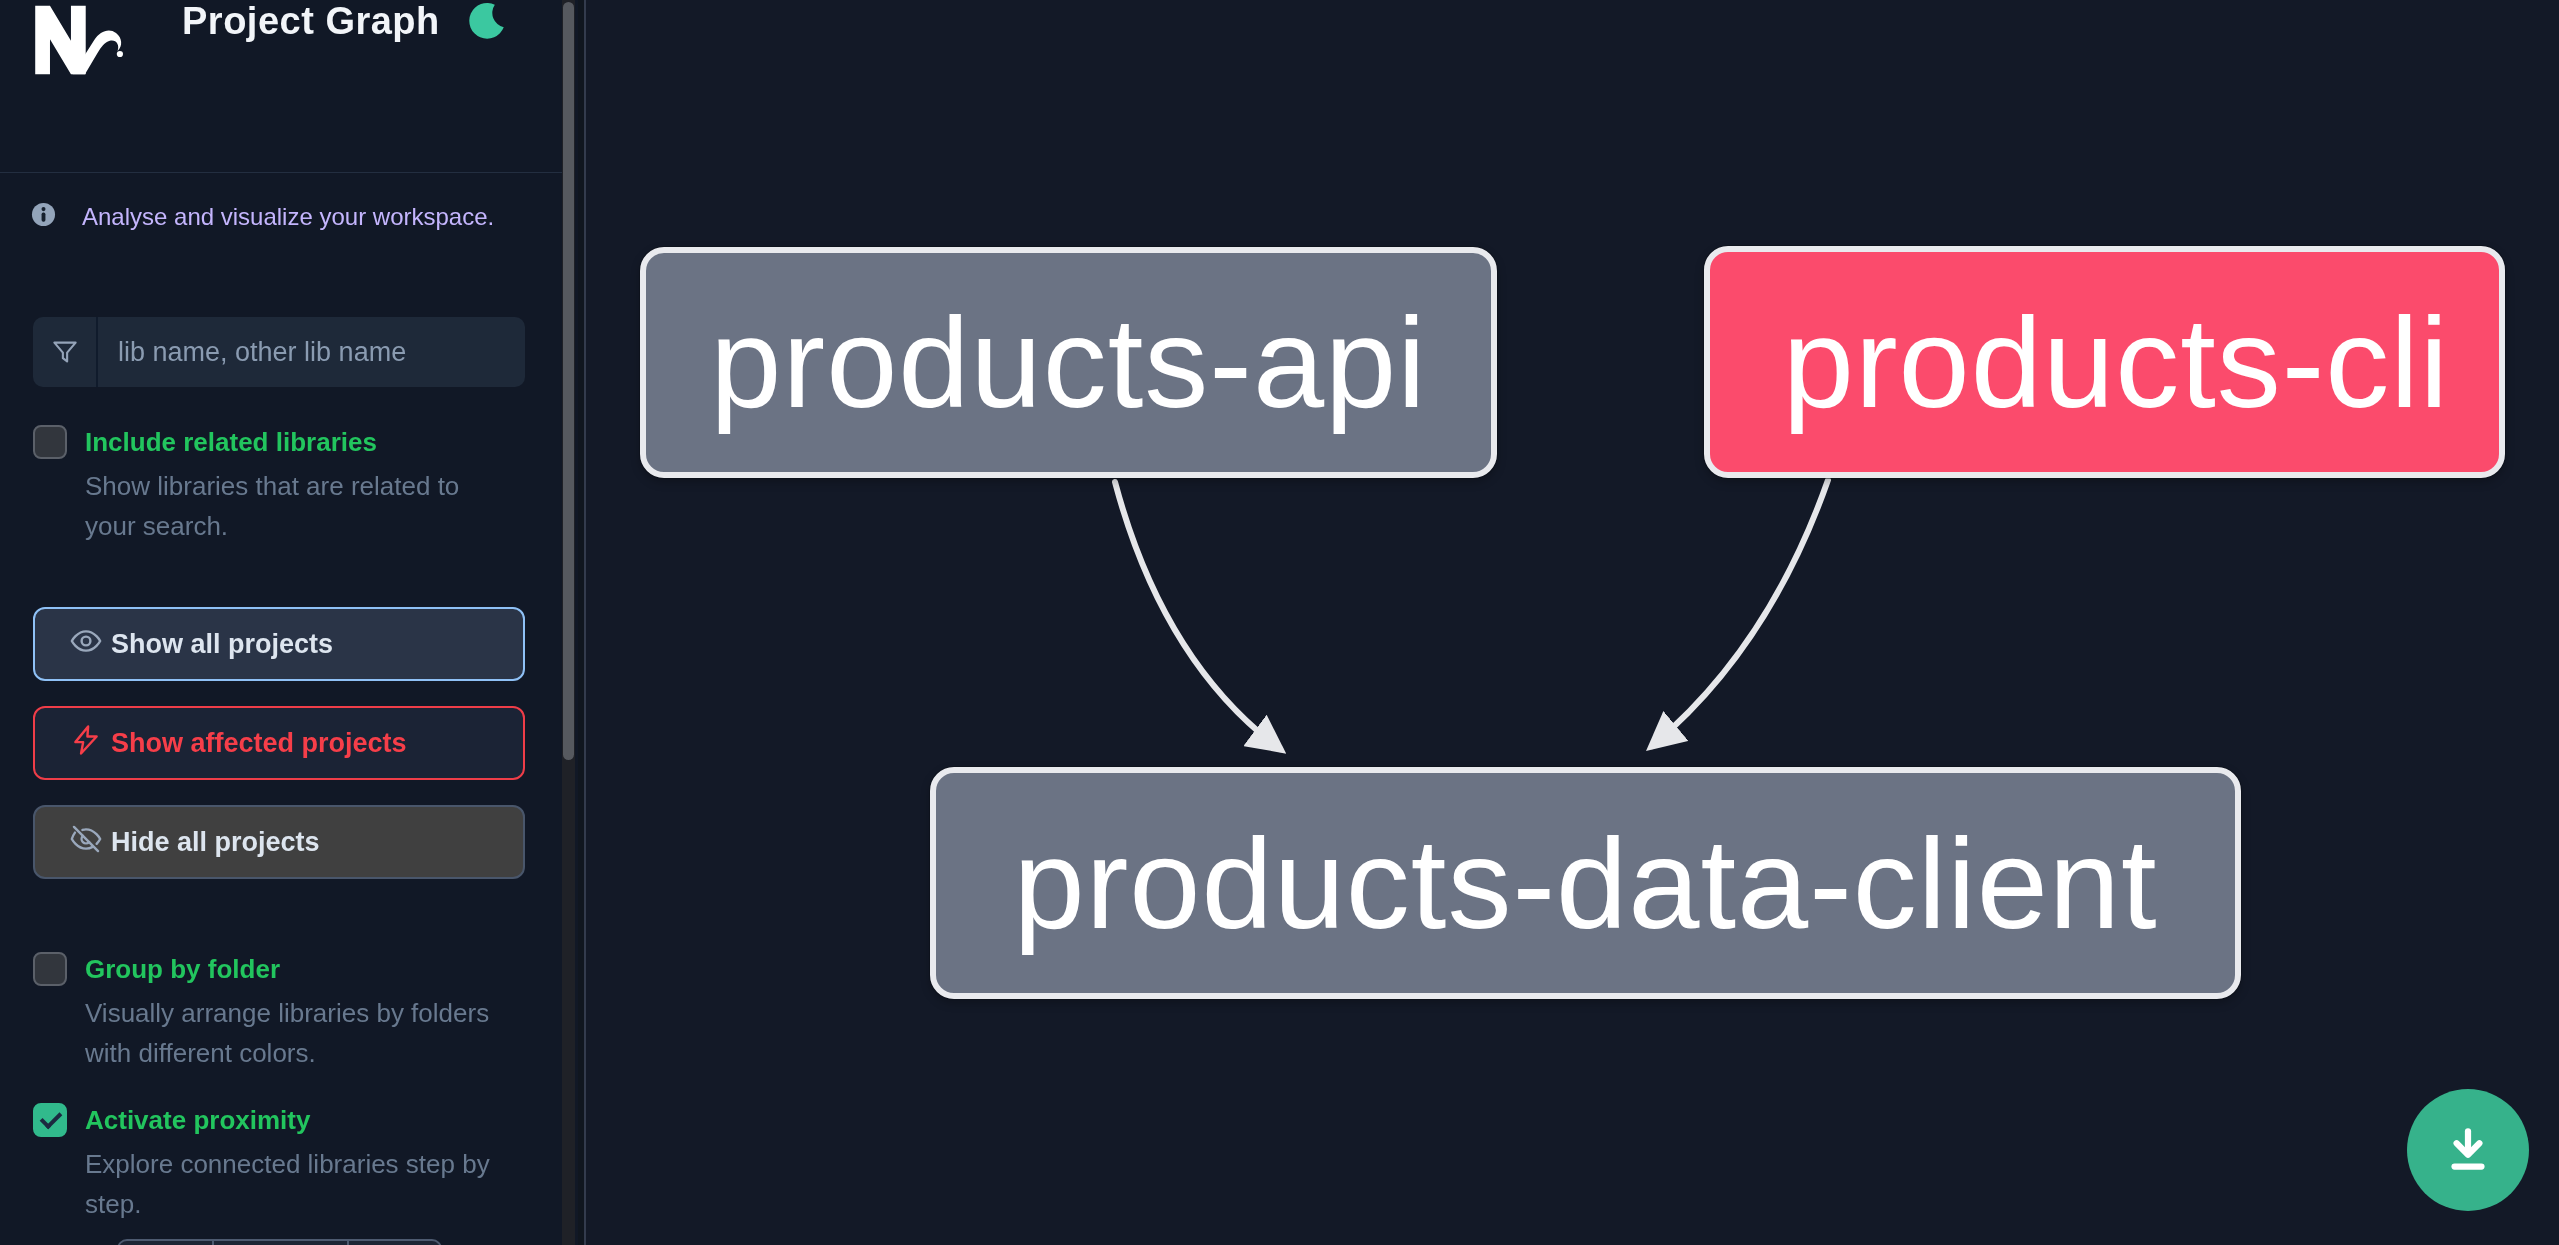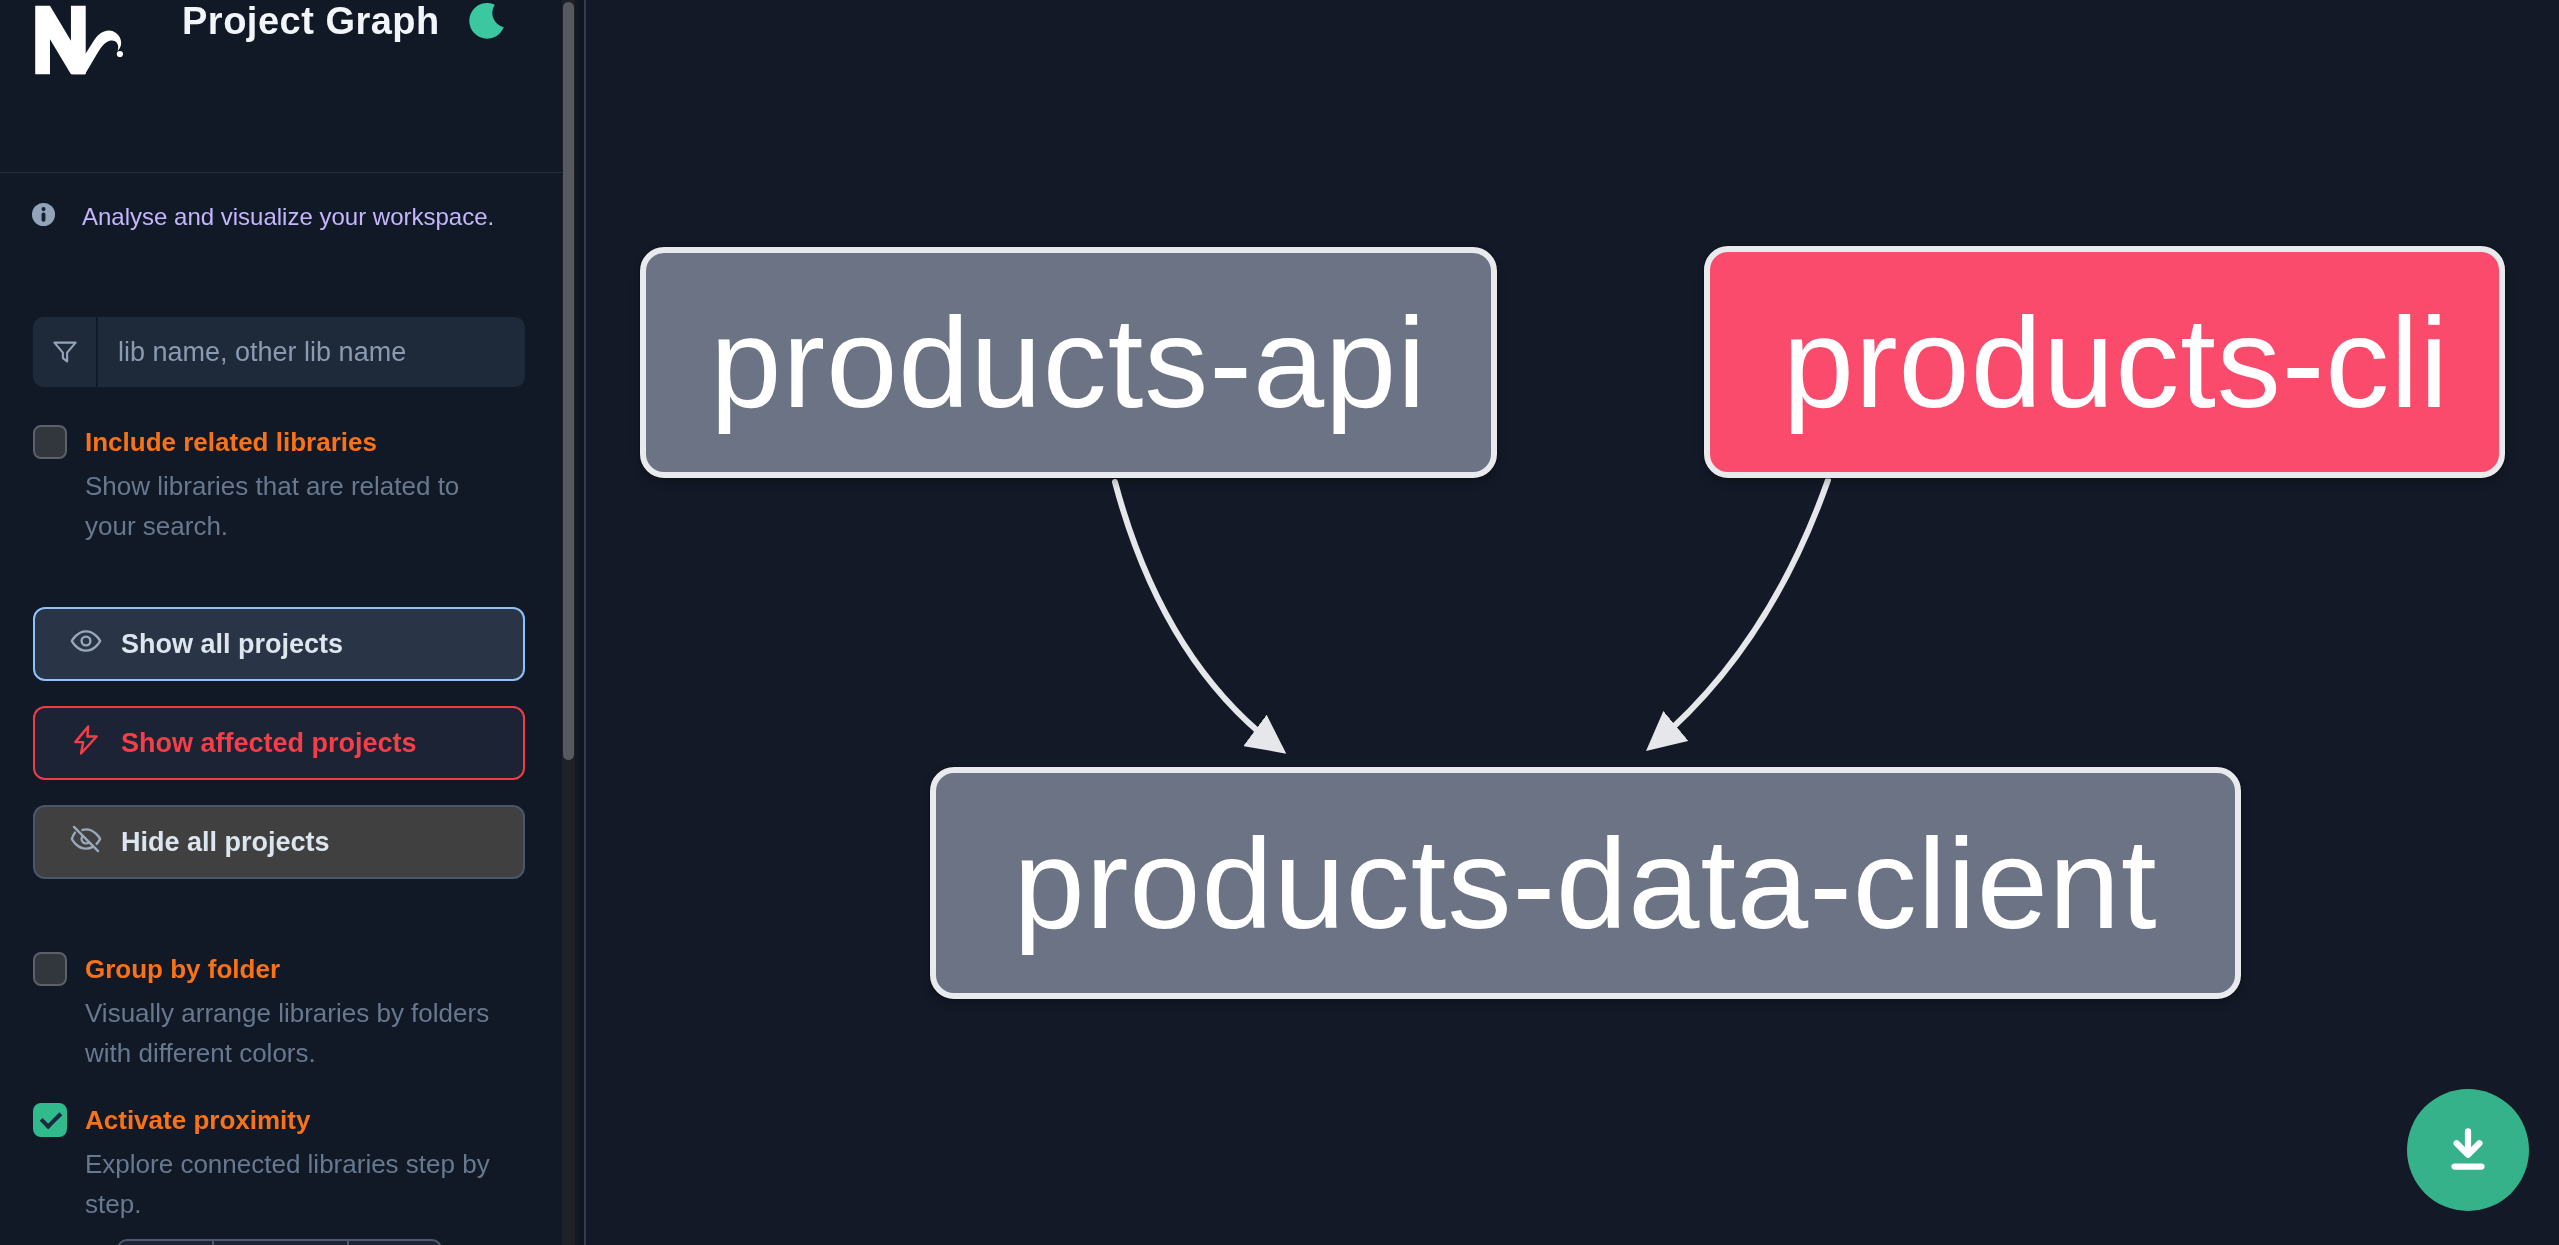--- a/index.html
+++ b/index.html
@@ -33,30 +33,30 @@
             font-size:27px; padding:0 20px; font-family:"Liberation Sans", sans-serif; }
   .search input::placeholder { color:#8a9bb1; opacity:1; }
 
   .toggle { position:absolute; left:33px; width:478px; }
   .toggle .cbx { position:absolute; left:0; top:0; width:34px; height:34px; border-radius:8px;
                  background:#32363d; border:2px solid #5b6069; cursor:pointer; }
   .toggle .cbx[data-checked="true"] { background:#31ba8c; border-color:#31ba8c; }
   .toggle .cbx[data-checked="true"]::after { content:""; position:absolute; left:6px; top:7px;
                  width:16px; height:8px; border-left:4px solid #1c2940; border-bottom:4px solid #1c2940;
                  transform:rotate(-45deg); }
-  .toggle .lbl { display:block; margin-left:52px; font-size:26px; font-weight:700; color:#f97316;
+  .toggle .lbl { display:block; margin-left:52px; font-size:26px; font-weight:700; color:#22c55e;
                  line-height:34px; cursor:pointer; }
   .toggle .desc { display:block; margin-left:52px; margin-top:7px; font-size:26px; color:#68798f;
                   line-height:40px; width:430px; }
   #toggle-related  { top:425px; }
   #toggle-folder   { top:952px; }
   #toggle-prox     { top:1103px; }
 
   .side-btn { position:absolute; left:33px; width:492px; height:74px; border-radius:12px;
-              display:flex; align-items:center; gap:18px; padding-left:34px;
+              display:flex; align-items:center; gap:8px; padding-left:34px;
               font-size:27px; font-weight:600; cursor:pointer; font-family:"Liberation Sans", sans-serif; }
   .side-btn svg { width:34px; height:34px; flex:none; }
   #btn-show-all  { top:607px; background:#2a3447; border:2px solid #8fc1f6; color:#dde5ef; }
   #btn-affected  { top:706px; background:#1b2335; border:2px solid #ef3d48; color:#f63e49; }
   #btn-hide-all  { top:805px; background:#404040; border:2px solid #49566b; color:#dde5ef; }
 
   .stepper { position:absolute; left:117px; top:1239px; width:325px; height:16px;
              display:flex; border:2px solid #4d5a70; border-bottom:none;
              border-radius:10px 10px 0 0; background:#1d2535; overflow:hidden; }
   .stepper .seg { height:100%; }

